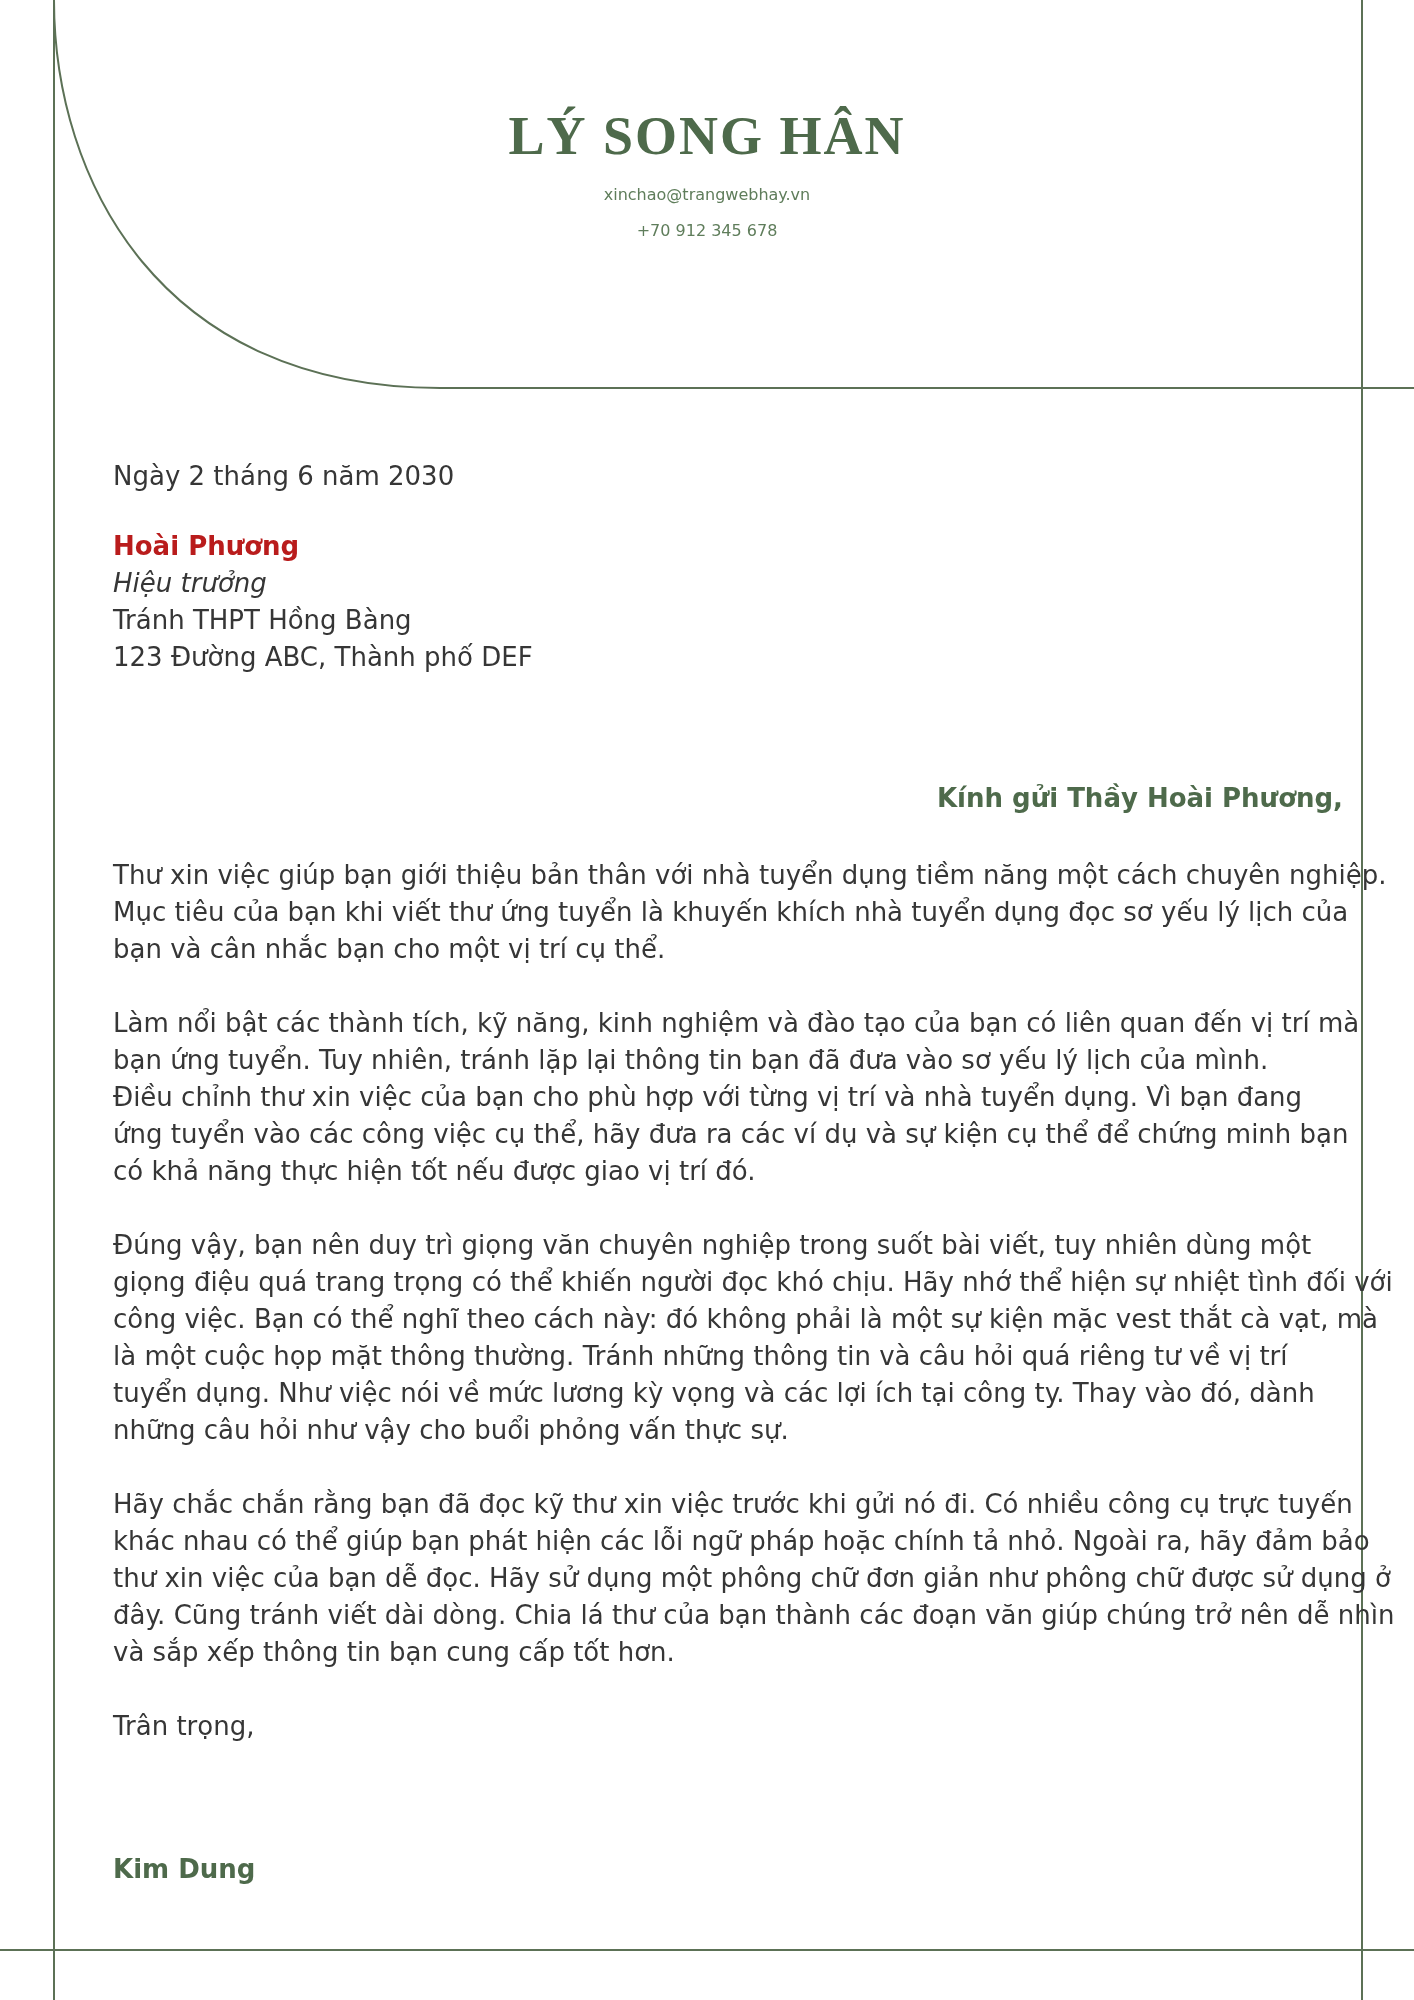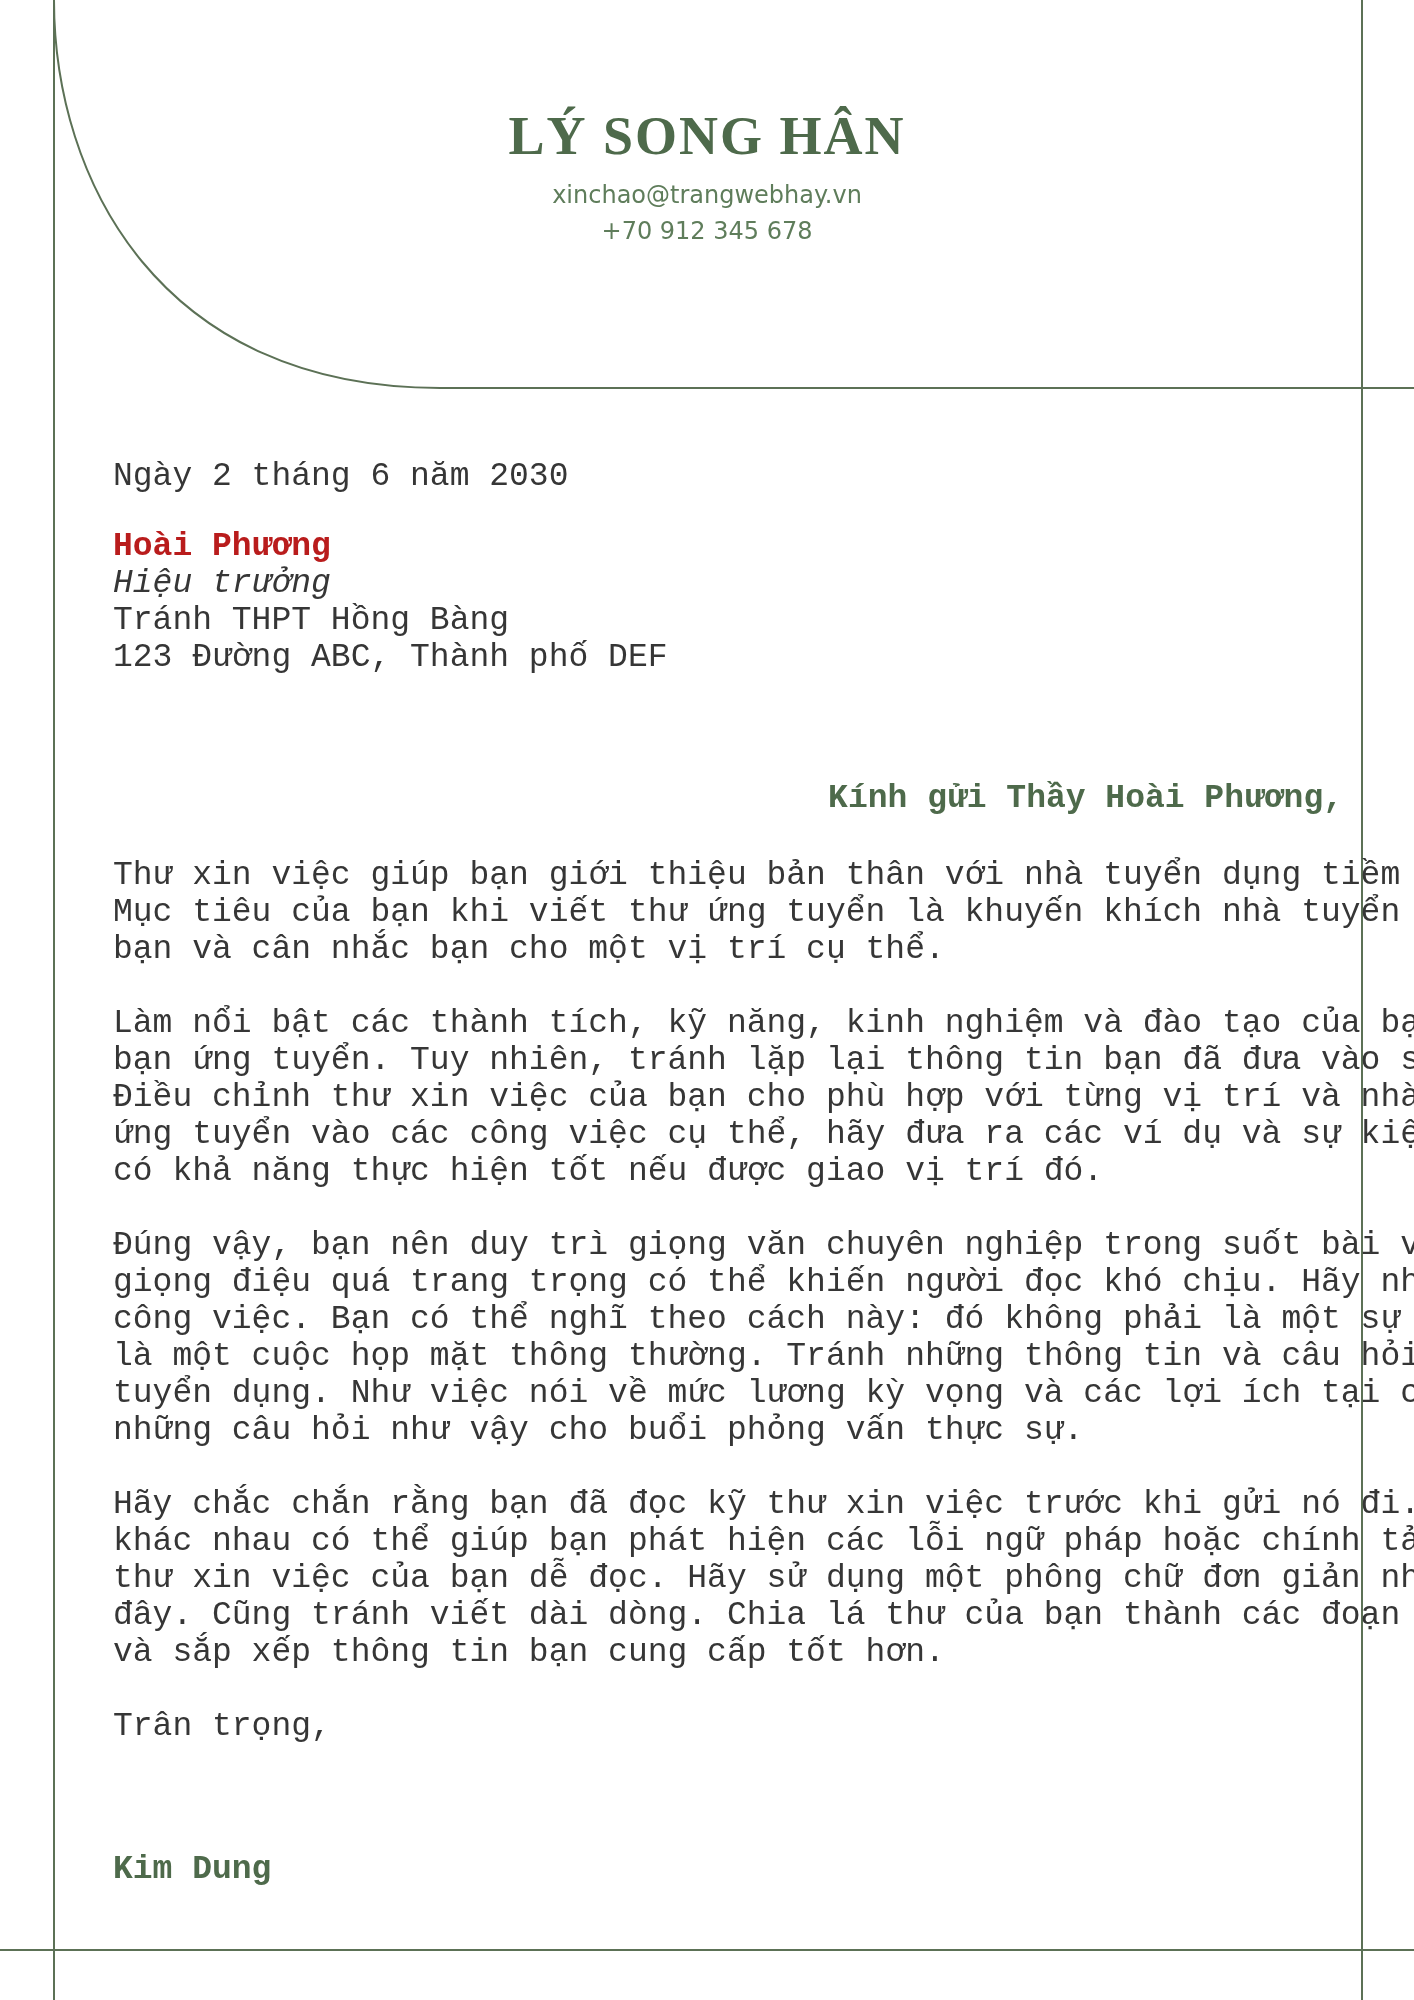--- a/index.html
+++ b/index.html
@@ -28,33 +28,32 @@
     margin: 0;
     font-family: "Liberation Serif", "DejaVu Serif", serif;
     font-weight: 700;
     font-size: 54px;
     line-height: 1.05;
     letter-spacing: 2px;
     color: #4e6a4b;
   }
   .contact-line {
     margin: 0;
-    font-size: 24px;
+    font-size: 16px;
     line-height: 36px;
     color: #5f7d5b;
   }
   .contact-email { margin-top: 12px; }
   .letter {
     position: absolute;
     left: 113px;
     top: 458px;
     width: 1230px;
-    font-size: 33px;
+    font-size: 26px;
     line-height: 37px;
-    font-family: Liberation Mono, monospace;
   }
   .letter p { margin: 0; }
   .date { margin-bottom: 33px !important; }
   .recipient-block { margin-bottom: 104px; }
   .recipient-name {
     color: #b91c1c;
     font-weight: 700;
   }
   .recipient-title { font-style: italic; }
   .salutation {

